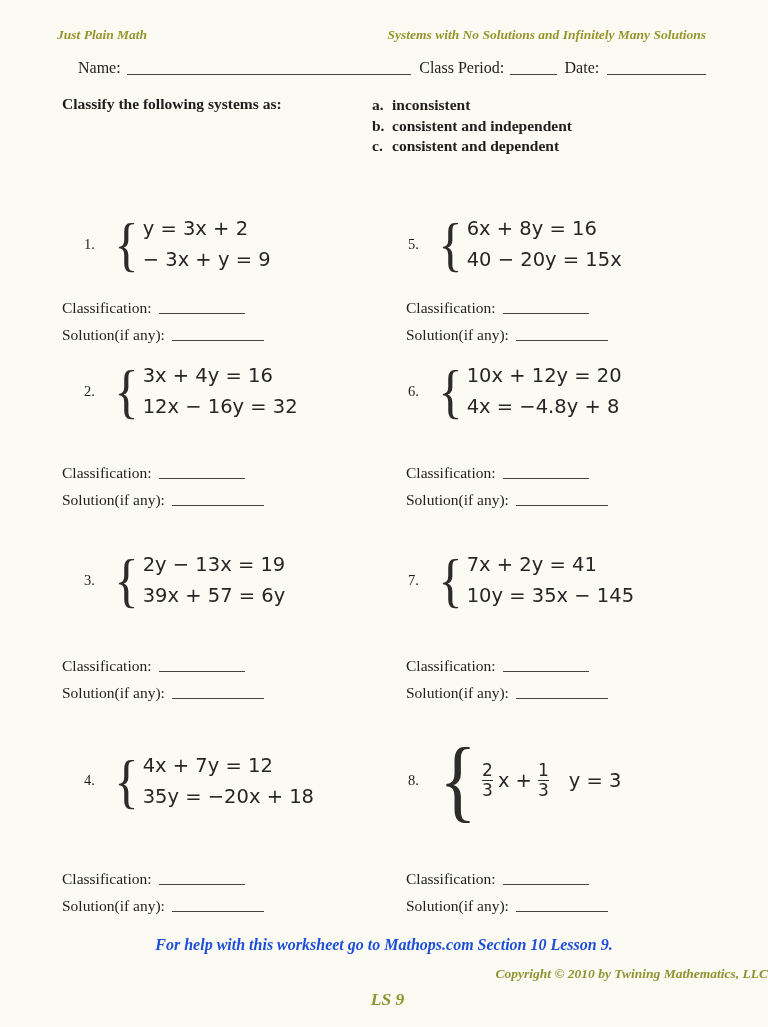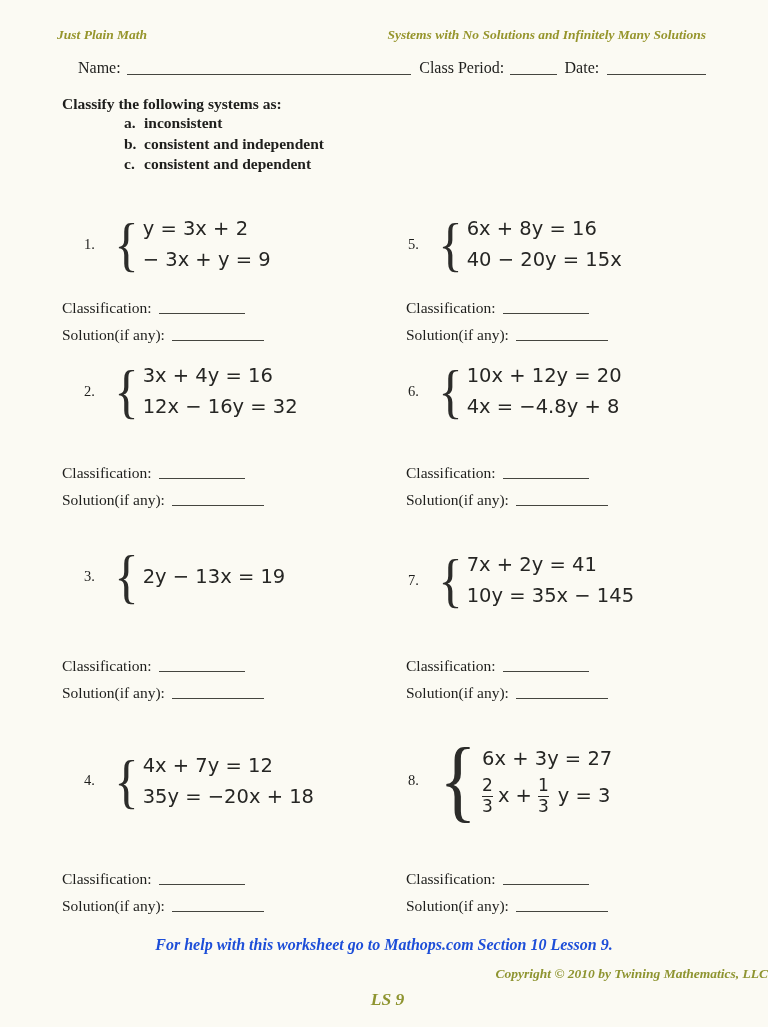--- a/index.html
+++ b/index.html
@@ -21,21 +21,21 @@
     position:absolute; top:59px; left:62px; right:62px;
     display:flex; align-items:flex-end; font-size:16px; white-space:nowrap;margin-left:16px;
   }
   .blank { display:inline-block; border-bottom:1.4px solid #45453f; height:15px; }
   .blank.name  { width:288px; margin:0 8px 2px 6px; }
   .blank.cp    { width:47px;  margin:0 8px 2px 6px; }
   .blank.date  { width:100px; margin:0 0 2px 8px; }
   
   .classify {
     position:absolute; top:95px; left:62px; right:58px;
-    display:flex; font-weight:bold; font-size:15.5px;flex-direction:column;
+    display:flex; font-weight:bold; font-size:15.5px;
   }
   .classify .lead { width:248px; }
   .options { margin-left:62px; }
   .option { display:flex; line-height:20.5px; }
   .option .letter { width:20px; }
   .note {
     position:absolute; top:162px; left:62px; right:50px;
     font-weight:bold; font-size:15.5px; line-height:20.5px;
   }
   
@@ -51,21 +51,21 @@
   .brace.tall { font-size:92px; }
   .eqs { font-family:"DejaVu Sans", sans-serif; font-size:19.5px; color:#262624; }
   .eqs .eq { line-height:31px; white-space:nowrap; }
   .eq.fracline { display:flex; align-items:center; line-height:44px; }
   .frac {
     display:inline-flex; flex-direction:column; text-align:center;
     font-size:17px; line-height:1.12; vertical-align:middle;
   }
   .frac .den { border-top:1.6px solid #2a2a28; }
   .frac-mid { margin:0 6px 0 5px; }
-  .frac-tail { margin-left:9px; }
+  .frac-tail { margin-left:20px; }
   
   .ans-row { position:absolute; left:0; width:768px; font-size:15.5px; }
   .ans-left  { position:absolute; left:62px; }
   .ans-right { position:absolute; left:406px; }
   .ans-line { display:flex; align-items:flex-end; height:27px; }
   .blank.class { width:86px; margin:0 0 3px 7px; }
   .blank.sol   { width:92px; margin:0 0 3px 7px; }
   
   .foot1 {
     position:absolute; top:936px; left:0; width:768px; text-align:center;
@@ -201,20 +201,21 @@
       </div>
     </div>
   </div>
 
   <div class="prob-row" style="top:549px; height:66px;">
     <div class="prob-cell-left" style="top:0;">
       <span class="pnum">3.</span>
       <span class="brace">{</span>
       <div class="eqs">
         <div class="eq">2y − 13x = 19</div>
+        <div class="eq">39x + 57 = 6y</div>
       </div>
     </div>
     <div class="prob-cell-right" style="top:0;">
       <span class="pnum">7.</span>
       <span class="brace">{</span>
       <div class="eqs">
         <div class="eq">7x + 2y = 41</div>
         <div class="eq">10y = 35x − 145</div>
       </div>
     </div>
@@ -249,21 +250,20 @@
       <span class="brace">{</span>
       <div class="eqs">
         <div class="eq">4x + 7y = 12</div>
         <div class="eq">35y = −20x + 18</div>
       </div>
     </div>
     <div class="prob-cell-right" style="top:0; height:95px;">
       <span class="pnum">8.</span>
       <span class="brace tall">{</span>
       <div class="eqs">
-        <div class="eq">6x + 3y = 27</div>
         <div class="eq fracline">
           <span class="frac">
             <span>2</span>
             <span class="den">3</span>
           </span>
           <span class="frac-mid">x +</span>
           <span class="frac">
             <span>1</span>
             <span class="den">3</span>
           </span>

